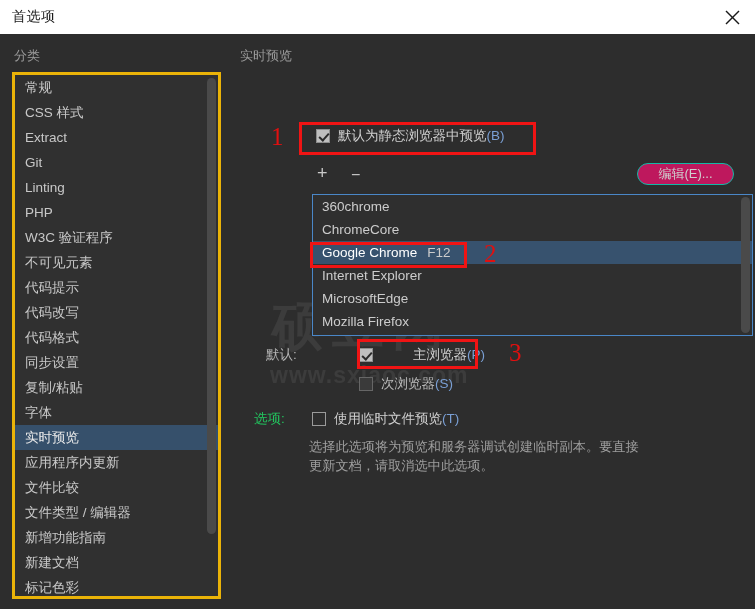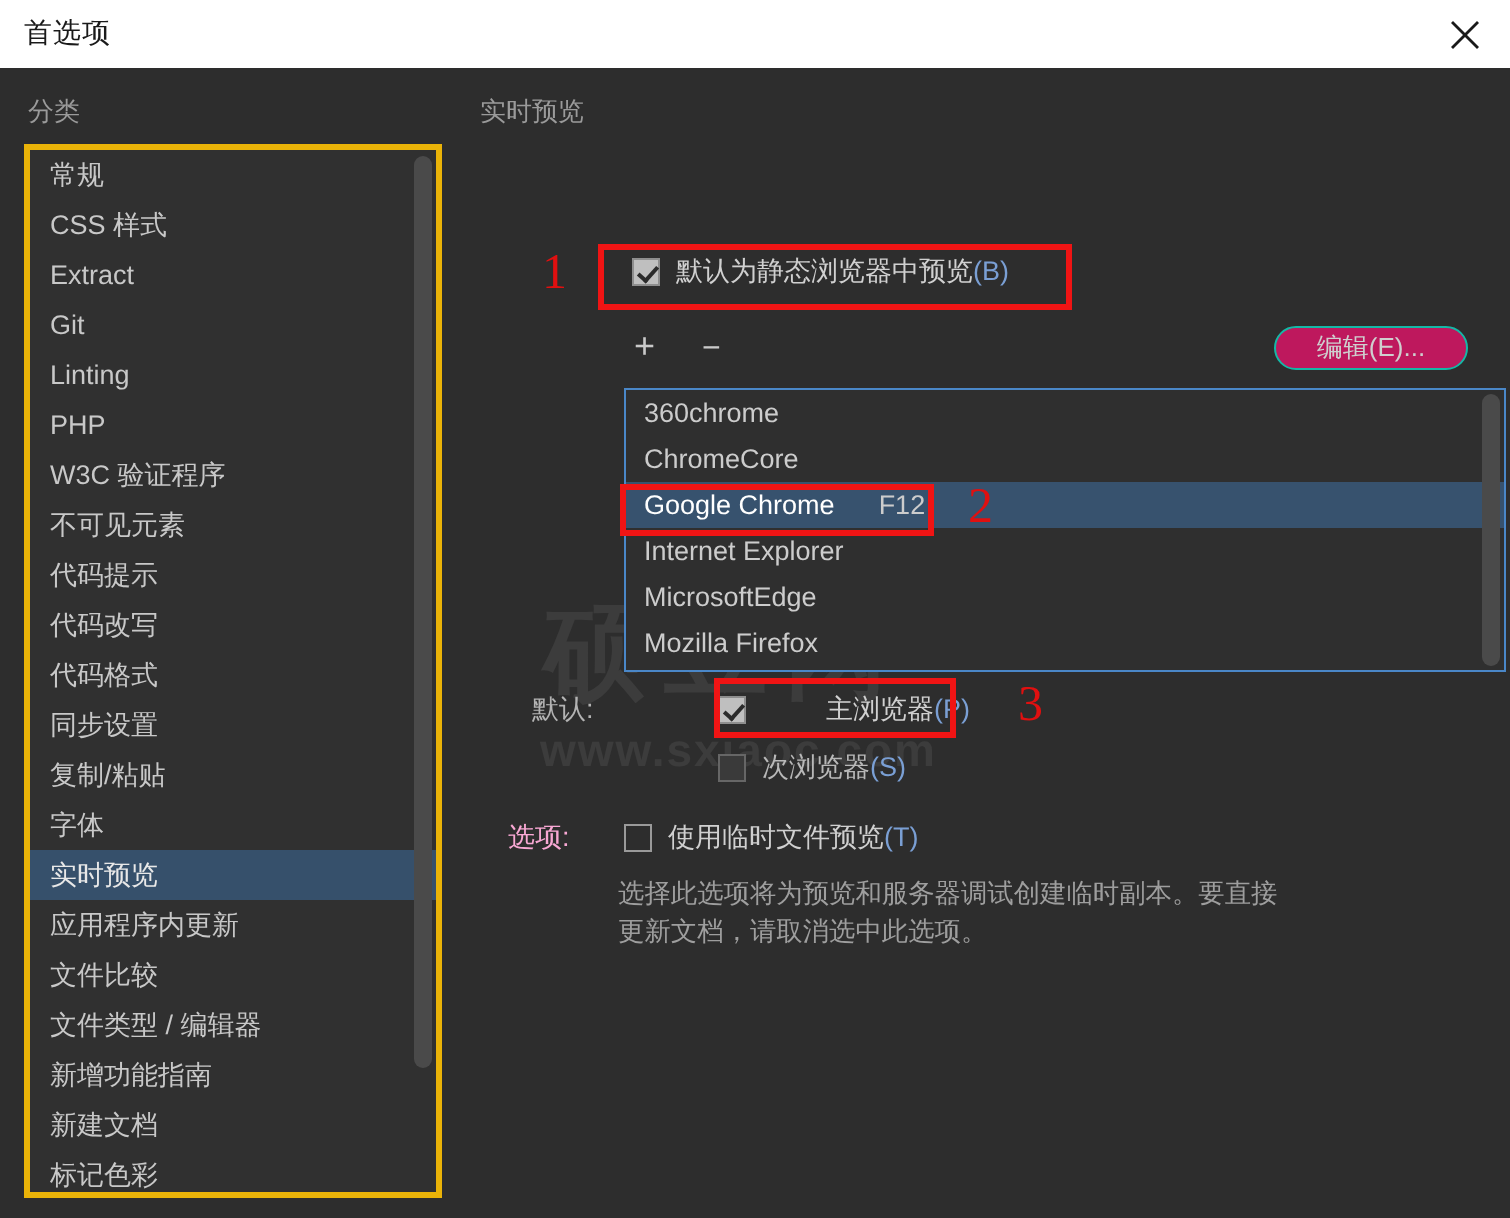--- a/index.html
+++ b/index.html
@@ -231,21 +231,21 @@
     white-space: nowrap;
     box-sizing: border-box;
     cursor: default;
     position: relative;
   }
   .br-item.sel {
     background: #37526e;
     color: #ffffff;
   }
   .br-key {
-    margin-left: 22px;
+    margin-left: 10px;
     color: #cccccc;
   }
   #br-scrollbar {
     position: absolute;
     right: 2px;
     top: 2px;
     width: 9px;
     height: 136px;
   }
   #br-thumb {
@@ -281,21 +281,21 @@
     align-items: center;
   }
   .cb-label-dim { color: #b8b8b8; }
 
   
   #options-label {
     position: absolute;
     left: 22px;
     top: 376px;
     font-size: 13.5px;
-    color: #f9a8d4;
+    color: #22c55e;
   }
   #row-temp {
     position: absolute;
     left: 80px;
     top: 376px;
     display: flex;
     align-items: center;
   }
   #hint-text {
     position: absolute;

